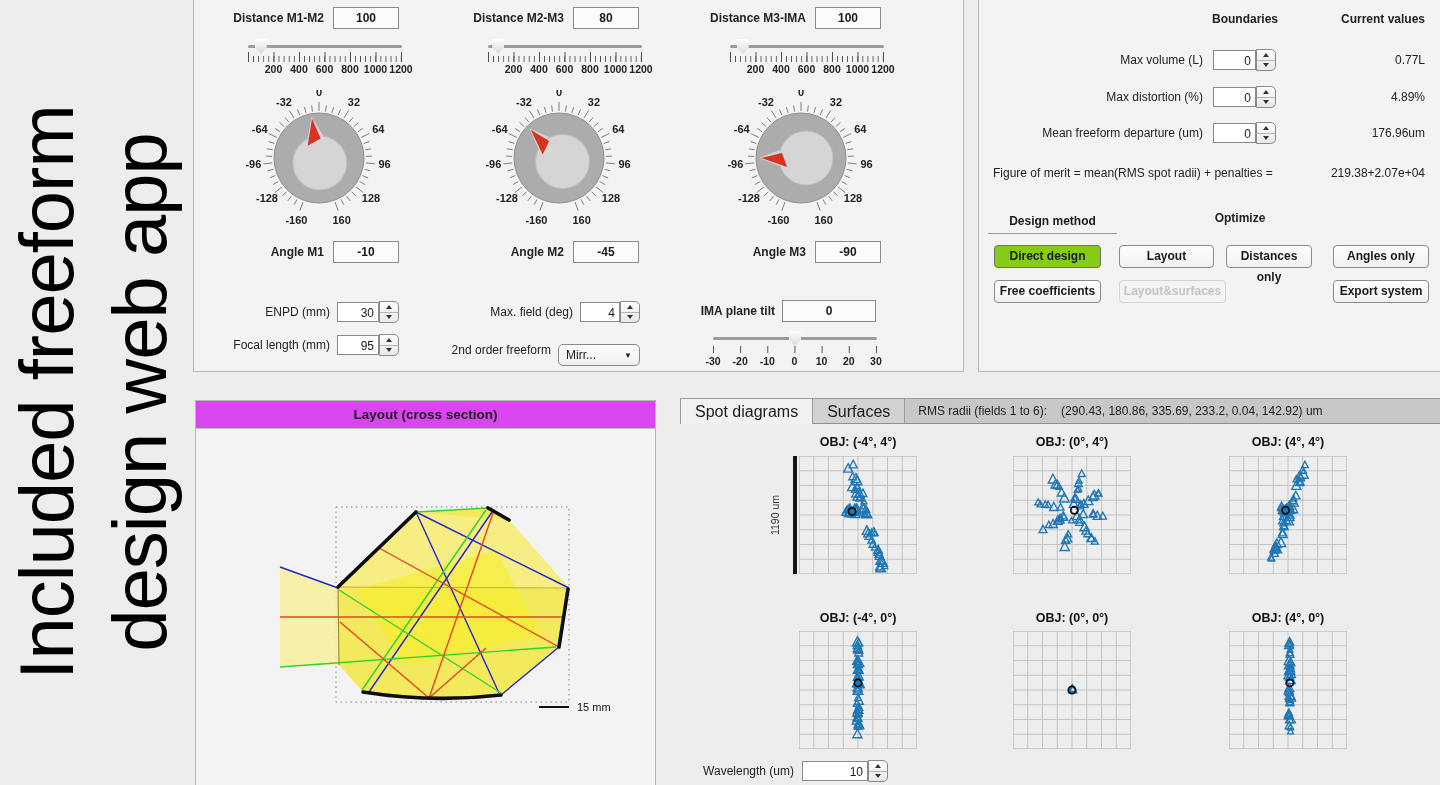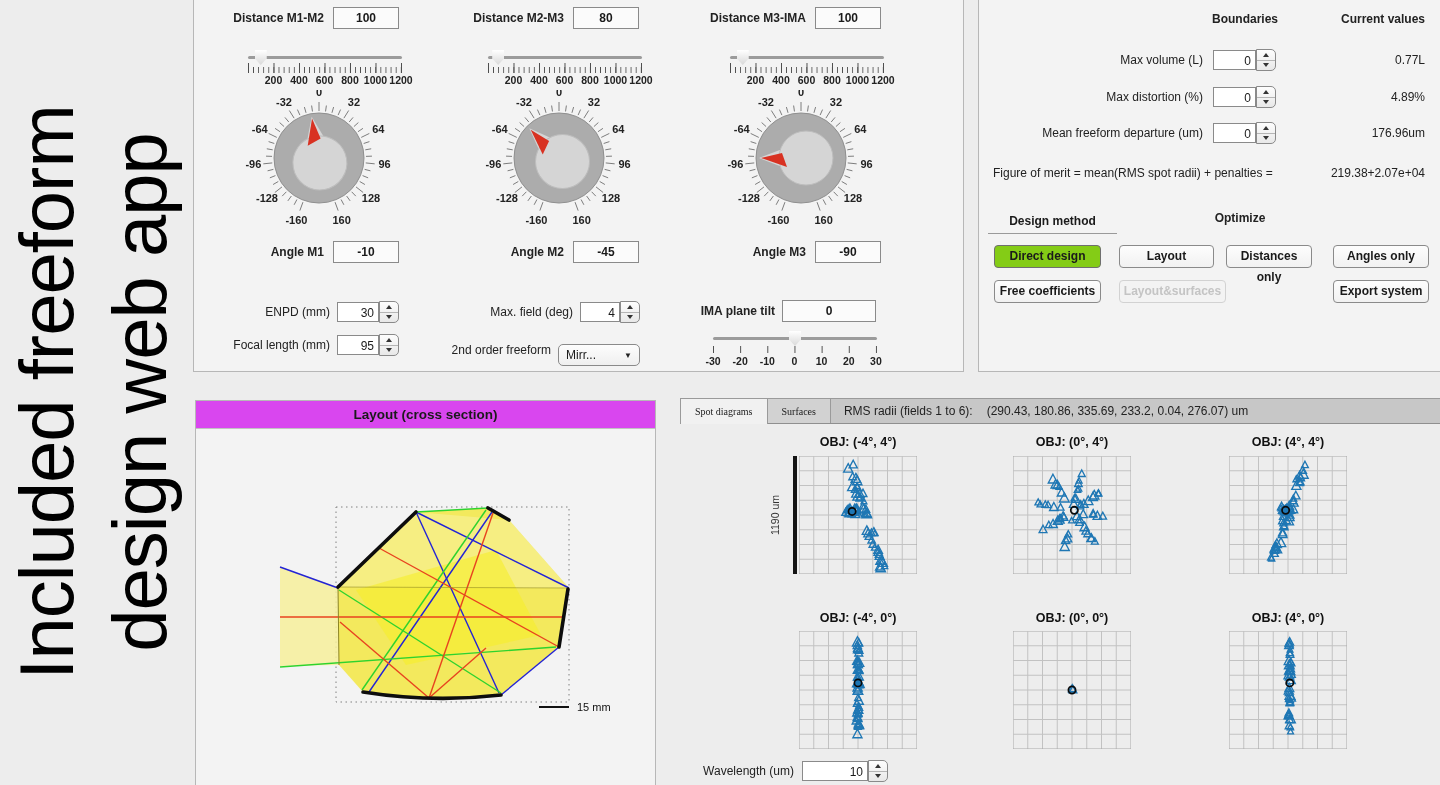--- a/index.html
+++ b/index.html
@@ -21,21 +21,21 @@
   #panelB{left:978px;top:-1px;width:466px;height:373px;}
   #panelC{left:195px;top:400px;width:461px;height:392px;}
   
   .ccol{position:absolute;top:0;width:228px;height:300px;}
   .crow{display:flex;align-items:center;justify-content:flex-end;gap:9px;padding-right:34px;position:absolute;left:0;right:0;}
   .lbl-b{font-weight:bold;color:#222;}
   .vbox{width:64px;height:20px;border:1px solid #8a8a8a;background:#fbfbfb;text-align:center;line-height:20px;font-weight:bold;}
   .dist-row{top:7px;}
   .angle-row{top:241px;}
   
-  .dslider{position:absolute;left:43px;top:50px;width:154px;height:40px;}
+  .dslider{position:absolute;left:43px;top:39px;width:154px;height:40px;}
   .track{position:absolute;left:0;right:0;top:6px;height:3px;background:#9b9b9b;border-radius:2px;}
   .sthumb{position:absolute;top:0;width:12px;height:15px;z-index:2;
     background:linear-gradient(#ffffff,#d9d9d9);
     clip-path:polygon(0 0,100% 0,100% 55%,50% 100%,0 55%);
     filter:drop-shadow(0 0 0.6px #777);}
   .ruler{position:absolute;left:0;top:13px;width:154px;height:10px;
     background-image:
       linear-gradient(90deg,#4d4d4d 0 1px,transparent 1px),
       linear-gradient(90deg,#4d4d4d 0 1px,transparent 1px);
     background-size:25.5px 10px,5.1px 6px;
@@ -78,21 +78,21 @@
   .btn.active{background:#84cc16;border-color:#6f6f6f;}
   .btn.disabled{color:#c4c4c4;border-color:#d2d2d2;background:#f3f3f3;}
   .dm-underline{position:absolute;left:9px;top:214px;width:129px;height:19px;text-align:center;
     font-weight:bold;border-bottom:1px solid #9a9a9a;}
   
   .pc-title{position:absolute;left:0;right:0;top:0;height:27px;line-height:27px;text-align:center;
     font-weight:bold;font-size:13.5px;border-bottom:1px solid #c2c2c2;background:#d946ef;}
   
   #spotArea{position:absolute;left:680px;top:398px;width:762px;height:387px;}
   .tabstrip{position:absolute;left:0;top:0;right:0;height:25px;display:flex;border-bottom:1px solid #8f8f8f;}
-  .tab{height:25px;line-height:25px;padding:0 14px;border:1px solid #9a9a9a;border-bottom:none;box-sizing:border-box;font-size:10px;font-family:Liberation Serif, serif;}
+  .tab{height:25px;line-height:25px;padding:0 14px;border:1px solid #9a9a9a;border-bottom:none;box-sizing:border-box;font-size:16px;}
   .tab.active{background:#f1f1f1;position:relative;z-index:2;height:26px;}
   .tab.inactive{background:#d2d2d2;border-left:none;}
   .rmsbar{flex:1;background:#c7c7c7;border:1px solid #9a9a9a;border-bottom:none;border-left:none;
     display:flex;align-items:center;gap:14px;padding-left:13px;color:#222;}
   .spot-title{position:absolute;width:118px;text-align:center;font-weight:bold;font-size:12.5px;color:#111;}
   .spot-plot{position:absolute;width:118px;height:118px;}
   .ybar{position:absolute;left:113px;top:58px;width:3.5px;height:118px;background:#141414;}
   .ylab{position:absolute;left:86px;top:58px;width:18px;height:118px;display:flex;align-items:center;justify-content:center;}
   .ylab span{transform:rotate(-90deg);white-space:nowrap;font-size:10.5px;color:#333;}
   .wl-row{position:absolute;left:12px;top:362px;width:196px;display:flex;align-items:center;gap:8px;}
@@ -510,21 +510,21 @@
     <text class="scale-text" x="381" y="283">15 mm</text>
   </svg>
 </div>
 
 <div id="spotArea">
   <div class="tabstrip">
     <div class="tab active">Spot diagrams</div>
     <div class="tab inactive">Surfaces</div>
     <div class="rmsbar">
       <span>RMS radii (fields 1 to 6):</span>
-      <span>(290.43, 180.86, 335.69, 233.2, 0.04, 276.07) um</span>
+      <span>(290.43, 180.86, 335.69, 233.2, 0.04, 142.92) um</span>
     </div>
   </div>
 
   <div class="ylab">
     <span>1190 um</span>
   </div>
   <div class="ybar"></div>
 
   <div class="spot-title" style="left:119px;top:37px;">OBJ: (-4°, 4°)</div>
   <div class="spot-title" style="left:333px;top:37px;">OBJ: (0°, 4°)</div>

